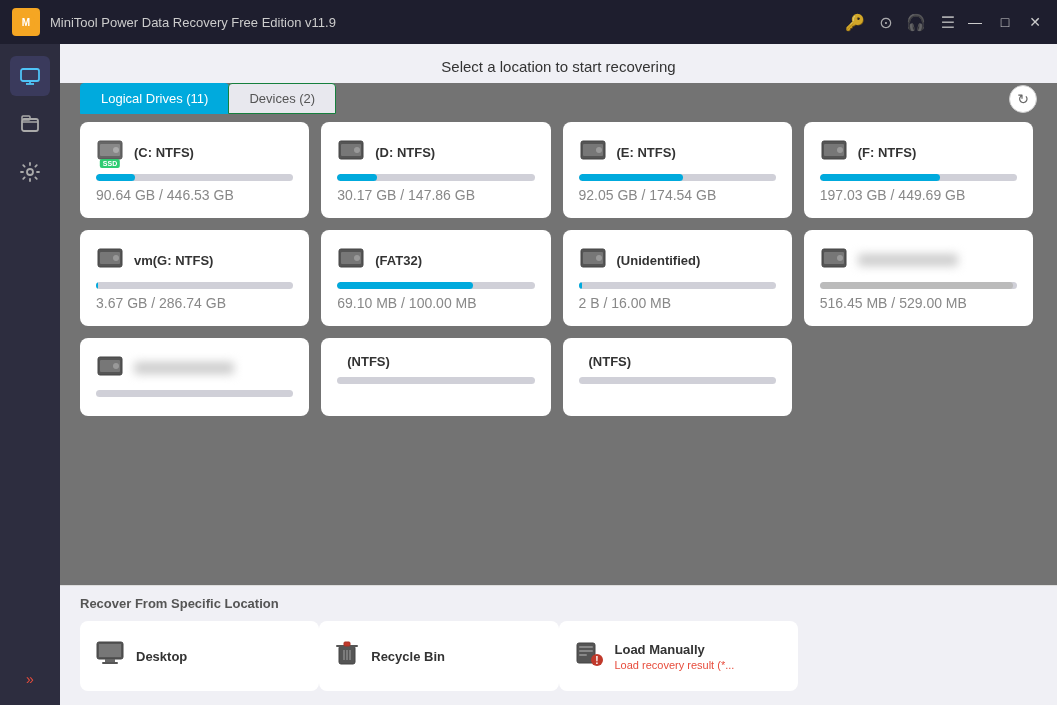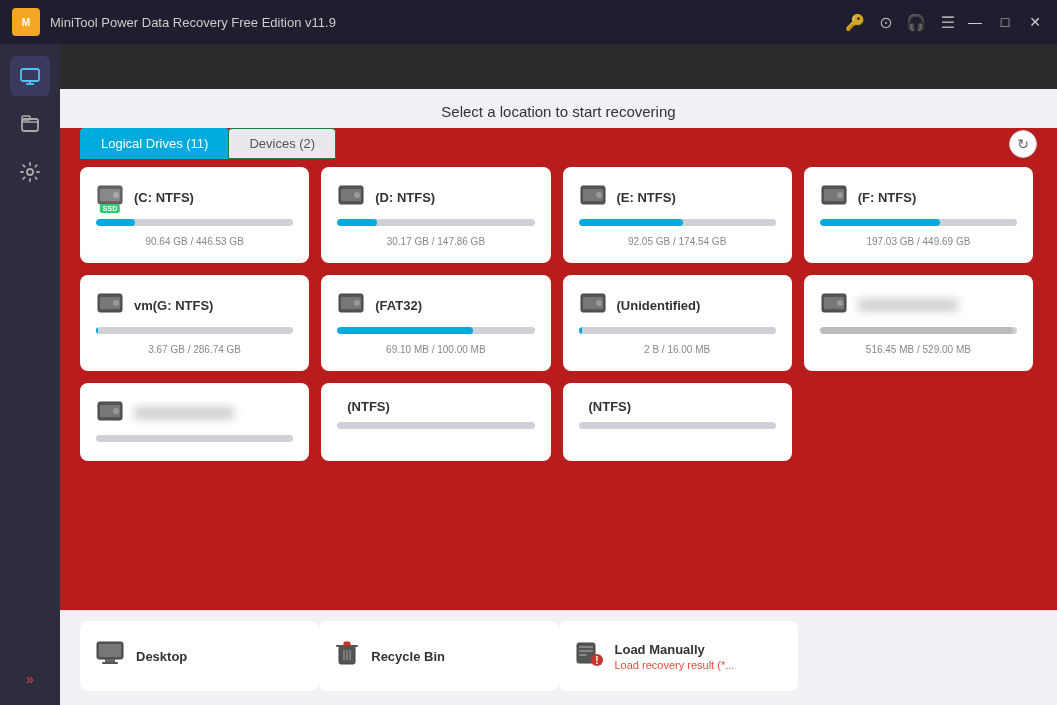--- a/index.html
+++ b/index.html
@@ -109,25 +109,24 @@
     .sidebar-expand {
       color: #e74c3c;
       font-size: 14px;
       cursor: pointer;
       padding: 6px;
     }
 
     
     .content {
       flex: 1;
-      background: #b91c1c;
+      background: #737373;
       display: flex;
       flex-direction: column;
       overflow: hidden;
-      margin-top: 45px;
     }
 
     
     .content-header {
       background: #f0f0f5;
       padding: 14px 20px 8px;
       text-align: center;
       flex-shrink: 0;
     }
     .content-header h2 {
@@ -177,21 +176,20 @@
       color: #666;
       font-size: 14px;
     }
 
     
     .drives-scroll {
       flex: 1;
       overflow-y: auto;
       overflow-x: hidden;
       padding: 0 20px 8px;
-      text-align: center;
     }
     .drives-scroll::-webkit-scrollbar {
       width: 8px;
     }
     .drives-scroll::-webkit-scrollbar-track {
       background: #e0e0e8;
     }
     .drives-scroll::-webkit-scrollbar-thumb {
       background: #aaa;
       border-radius: 4px;
@@ -243,21 +241,21 @@
       border-radius: 4px;
       margin-bottom: 5px;
       overflow: hidden;
     }
     .drive-bar-fill {
       height: 100%;
       background: #00aadd;
       border-radius: 4px;
     }
     .drive-size {
-      font-size: 10px;
+      font-size: 14px;
       color: #888;
     }
 
     
     .drive-card.blurred .drive-name {
       filter: blur(4px);
       user-select: none;
     }
     .drive-card.blurred .drive-bar-fill {
       background: #bbb;
@@ -551,20 +549,21 @@
           <div class="drive-bar-bg">
             <div class="drive-bar-fill" style="width:0%"></div>
           </div>
           <span class="drive-size"></span>
         </div>
 
       </div>
     </div>
 
     <div class="recover-section">
+      <div class="recover-title">Recover From Specific Location</div>
       <div class="recover-grid">
 
         <div class="recover-card">
           <span class="recover-icon">
             <svg width="28" height="26" viewBox="0 0 28 26" fill="none">
               <rect x="1" y="2" width="26" height="17" rx="2" fill="#555" stroke="#444" stroke-width="1"></rect>
               <rect x="3" y="4" width="22" height="13" fill="#777"></rect>
               <rect x="9" y="19" width="10" height="3" fill="#666"></rect>
               <rect x="6" y="22" width="16" height="2" rx="1" fill="#555"></rect>
             </svg>

